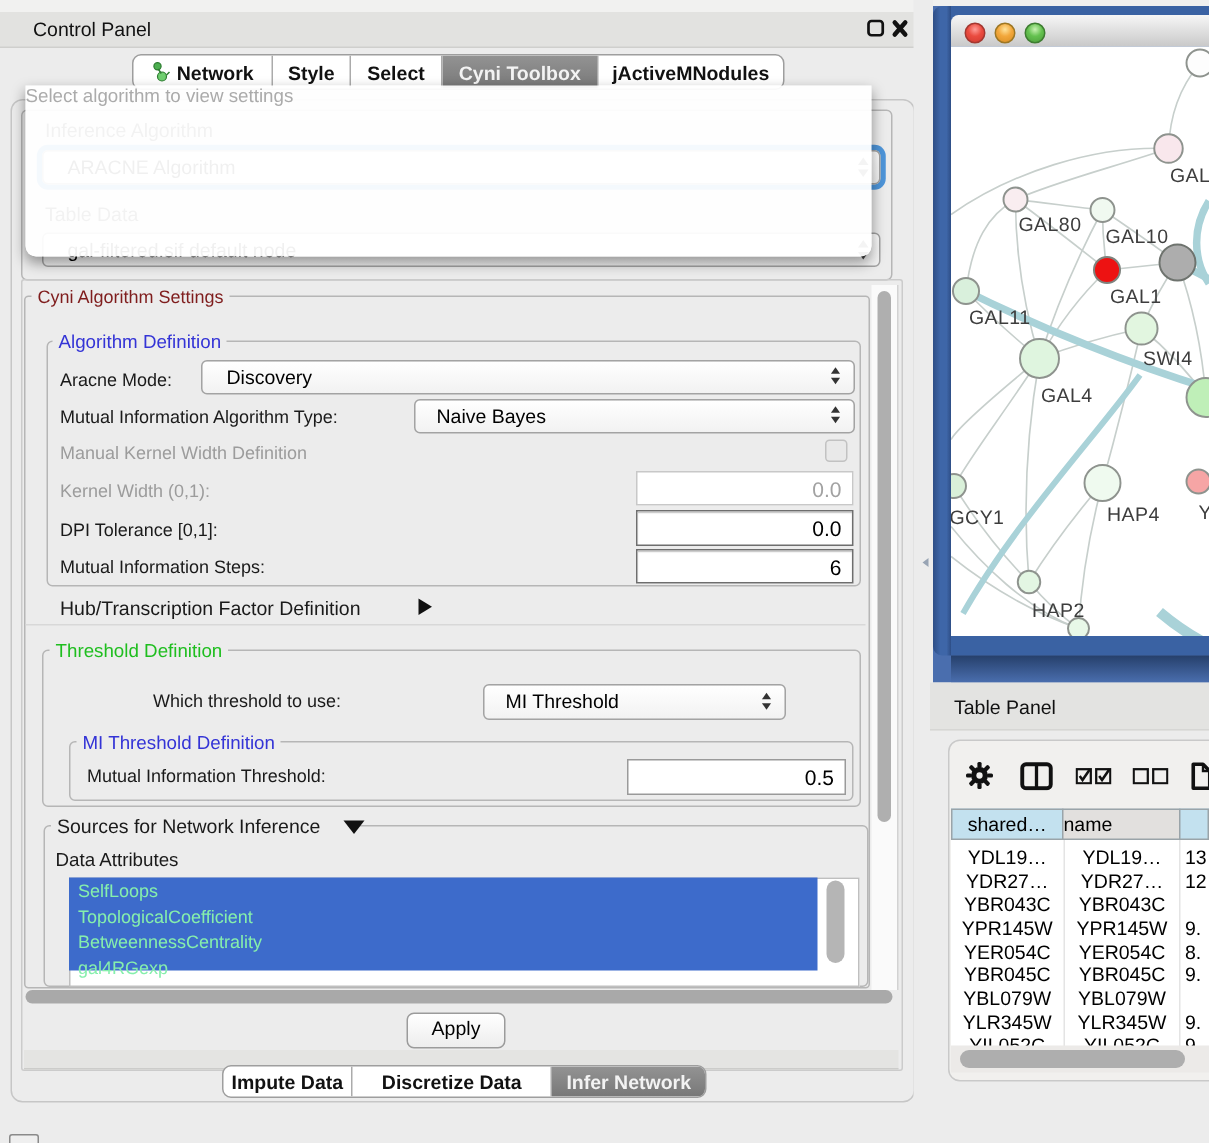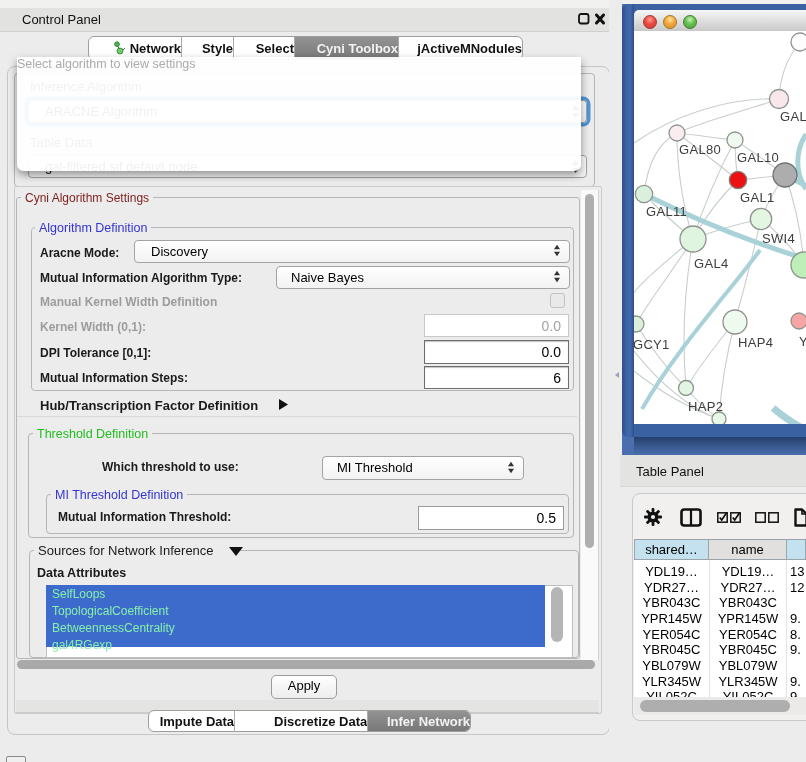--- a/index.html
+++ b/index.html
@@ -1,26 +1,26 @@
 <!DOCTYPE html>
 <html><head><meta charset="utf-8">
 <style>
 html,body{margin:0;padding:0}
 body{width:806px;height:762px;overflow:hidden;position:relative;background:#ECECEC;
  font-family:"Liberation Sans",sans-serif;-webkit-font-smoothing:antialiased}
 .ab{position:absolute}
 .gb{position:absolute;border:1px solid #B6B6B6;border-radius:4px}
 .gl{position:absolute;background:#ECECEC;padding:0 4px;font-size:12px;white-space:nowrap}
-.lbl{position:absolute;font-size:12px;font-weight:bold;color:#1a1a1a;white-space:nowrap}
+.lbl{position:absolute;font-size:12px;font-weight:normal;color:#1a1a1a;white-space:nowrap}
 .combo{position:absolute;background:linear-gradient(#ffffff,#f2f2f2);border:1px solid #A3A3A3;border-radius:4px;font-size:13px;color:#000;white-space:nowrap}
 .combo .tx{position:absolute;left:16px;top:3px}
 .fld{position:absolute;background:#fff;border:1px solid #8C8C8C;font-size:14px;text-align:right;color:#000}
 .fld span{position:absolute;right:7px;top:3px}
 .seg{position:absolute;display:flex;background:#fff;border:1px solid #9E9E9E;border-radius:6px;overflow:hidden;font-size:13px;font-weight:bold;color:#111}
-.seg>div{display:flex;align-items:center;justify-content:flex-end;border-left:1px solid #ABABAB}
+.seg>div{display:flex;align-items:center;justify-content:center;border-left:1px solid #ABABAB}
 .seg>div:first-child{border-left:none}
 .seg .sel{background:linear-gradient(#939393,#787878);color:#F3F3F3}
 </style></head>
 <body>
 
 <div class="ab" style="left:1px;top:0;width:3px;height:5px;background:#9a9a9a"></div>
 
 <div class="ab" style="left:0;top:0;width:620px;height:8px;background:#F1F1F0"></div>
 <div class="ab" style="left:0;top:8px;width:620px;height:23px;background:#E2E2E0;border-bottom:1px solid #CFCFCD"></div>
 <div class="ab" style="left:22px;top:12px;font-size:13px;color:#111">Control Panel</div>
@@ -269,21 +269,21 @@
 <svg class="ab" style="left:755px;top:512px" width="24" height="11" viewBox="0 0 24 11">
 <rect x="0.8" y="0.8" width="9.4" height="9.4" fill="none" stroke="#111" stroke-width="1.5"></rect>
 <rect x="13.8" y="0.8" width="9.4" height="9.4" fill="none" stroke="#111" stroke-width="1.5"></rect>
 </svg>
 <svg class="ab" style="left:794px;top:508px" width="14" height="19" viewBox="0 0 14 19">
 <path d="M1.5 1.5 H8 L12.5 6 V17.5 H1.5 Z" fill="none" stroke="#111" stroke-width="2.4" stroke-linejoin="round"></path>
 <path d="M8 1.5 V6 H12.5" fill="none" stroke="#111" stroke-width="1.6"></path>
 </svg>
 
 <div class="ab" style="left:634px;top:539px;width:75px;height:21px;background:#C3E1EF;border:1px solid #9AA4A9;box-sizing:border-box;text-align:center;font-size:13px;line-height:20px">shared…</div>
-<div class="ab" style="left:708px;top:539px;width:79px;height:21px;background:#E2E0DE;border:1px solid #9AA4A9;box-sizing:border-box;text-align:center;font-size:13px;line-height:20px">name</div>
+<div class="ab" style="left:708px;top:539px;width:79px;height:21px;background:#E2E0DE;border:1px solid #9AA4A9;box-sizing:border-box;text-align:left;font-size:13px;line-height:20px">name</div>
 <div class="ab" style="left:786px;top:539px;width:20px;height:21px;background:#C3E1EF;border:1px solid #9AA4A9;box-sizing:border-box"></div>
 
 <div class="ab" style="left:634px;top:560px;width:172px;height:138px;background:#fff;overflow:hidden;font-size:13px;color:#000">
 <div class="ab" style="left:75px;top:0;width:1px;height:138px;background:#E4E4E4"></div>
 <div class="ab" style="left:152px;top:0;width:1px;height:138px;background:#E4E4E4"></div>
 <div class="ab" style="left:0;top:4px;width:75px;text-align:center;line-height:15.65px">YDL19…<br>YDR27…<br>YBR043C<br>YPR145W<br>YER054C<br>YBR045C<br>YBL079W<br>YLR345W<br>YIL052C</div>
 <div class="ab" style="left:76px;top:4px;width:76px;text-align:center;line-height:15.65px">YDL19…<br>YDR27…<br>YBR043C<br>YPR145W<br>YER054C<br>YBR045C<br>YBL079W<br>YLR345W<br>YIL052C</div>
 <div class="ab" style="left:156px;top:4px;width:40px;line-height:15.65px">13<br>12<br>&nbsp;<br>9.<br>8.<br>9.<br>&nbsp;<br>9.<br>9.</div>
 </div>
 

